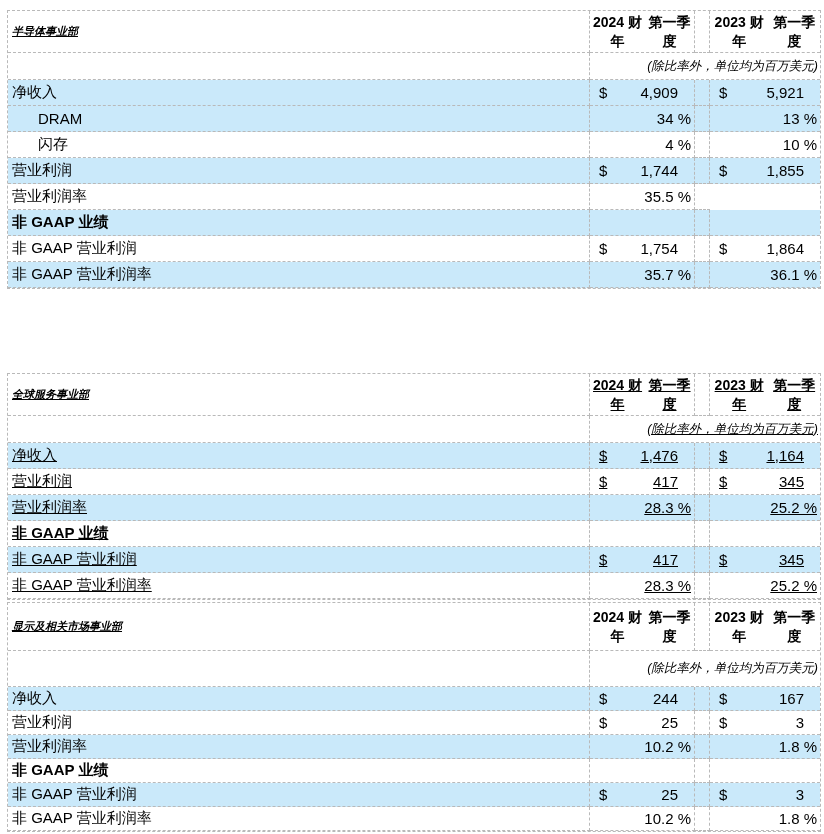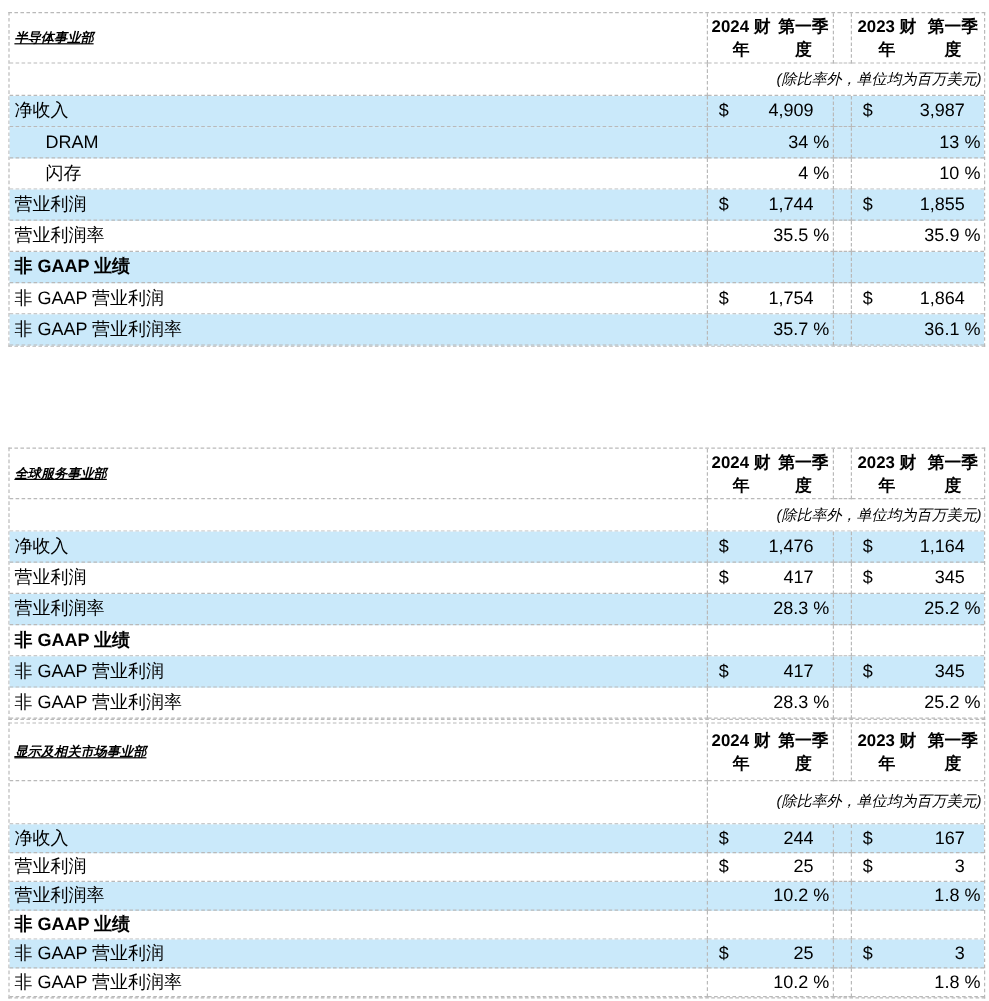--- a/index.html
+++ b/index.html
@@ -12,21 +12,21 @@
     overflow: hidden;
   }
   .seg-table {
     position: absolute;
     left: 7px;
     width: 814px;
     border: 1px dashed #b9b9b9;
     background: #ffffff;
   }
   .t1 { top: 10px; }
-  .t2 { top: 373px; }
+  .t2 { top: 373px; text-decoration: underline; }
   .t3 { top: 602px; }
   .row {
     display: grid;
     grid-template-columns: 582px 105px 15px 110px;
     width: 812px;
   }
   .cell {
     border-right: 1px dashed #b9b9b9;
     border-bottom: 1px dashed #b9b9b9;
     display: flex;
@@ -106,21 +106,21 @@
 
   <div class="row datarow hl">
     <div class="cell label">净收入</div>
     <div class="cell val money">
       <span>$</span>
       <span>4,909</span>
     </div>
     <div class="cell"></div>
     <div class="cell val money">
       <span>$</span>
-      <span>3,987</span>
+      <span>5,921</span>
     </div>
   </div>
   <div class="row datarow indent hl">
     <div class="cell label">DRAM</div>
     <div class="cell val pct">34 %</div>
     <div class="cell"></div>
     <div class="cell val pct">13 %</div>
   </div>
   <div class="row datarow indent">
     <div class="cell label">闪存</div>
@@ -137,21 +137,20 @@
     <div class="cell"></div>
     <div class="cell val money">
       <span>$</span>
       <span>1,855</span>
     </div>
   </div>
   <div class="row datarow">
     <div class="cell label">营业利润率</div>
     <div class="cell val pct">35.5 %</div>
     <div class="cell"></div>
-    <div class="cell val pct">35.9 %</div>
   </div>
   <div class="row datarow section hl">
     <div class="cell label">非 GAAP 业绩</div>
     <div class="cell"></div>
     <div class="cell"></div>
     <div class="cell"></div>
   </div>
   <div class="row datarow">
     <div class="cell label">非 GAAP 营业利润</div>
     <div class="cell val money">

